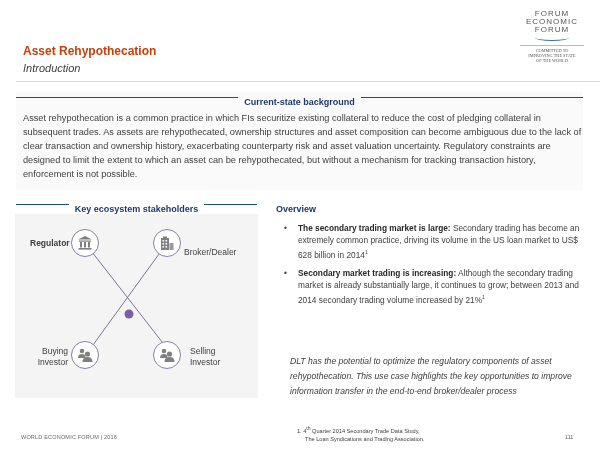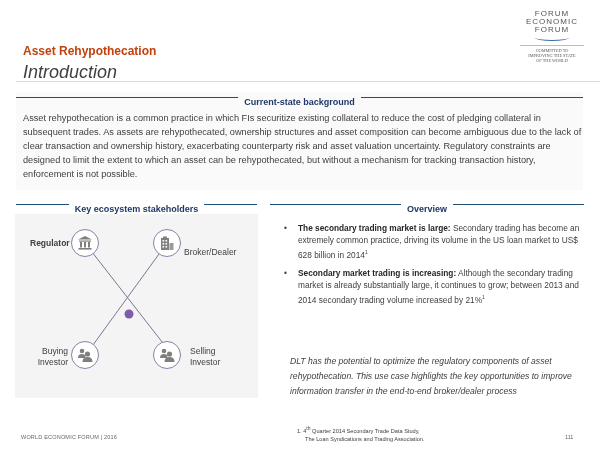--- a/index.html
+++ b/index.html
@@ -1,19 +1,19 @@
 <!DOCTYPE html>
 <html><head>
 <meta charset="utf-8">
 <style>
   html,body{margin:0;padding:0;}
   body{width:600px;height:450px;background:#fff;position:relative;overflow:hidden;font-family:"Liberation Sans",sans-serif;color:#404040;}
   .abs{position:absolute;}
   .title{left:23px;top:44px;font-size:12px;font-weight:bold;color:#c2410c;}
-  .subtitle{left:23px;top:62px;font-size:18px;font-style:italic;color:#404040;}
+  .subtitle{left:23px;top:62px;font-size:11px;font-style:italic;color:#404040;}
   .hr-top{left:16px;top:81px;width:584px;height:1px;background:#d9d9d9;}
   .logo{left:520px;top:10px;width:64px;text-align:center;color:#555;}
   .logo .l1{font-size:8px;letter-spacing:1px;line-height:8px;}
   .logo .swoosh{width:34px;height:6px;border-bottom:1.5px solid #3a6ea5;border-radius:0 0 50% 50%;margin:0 auto;}
   .logo .tag{font-family:"Liberation Serif",serif;font-size:4.3px;line-height:5px;margin-top:4px;border-top:1px solid #bbb;padding-top:2px;}
   .bg-band{left:16px;top:92px;width:567px;height:98px;background:#fafafa;}
   .sec-head{display:flex;font-size:9px;font-weight:bold;color:#1f3864;}
   .sec-head .line{flex:1;height:1px;background:#1f4e79;}
   .sec-head .lbl{padding:0 6px;white-space:nowrap;}
   .body-text{left:23px;top:111px;width:560px;font-size:9.2px;line-height:14px;color:#404040;}
@@ -116,21 +116,21 @@
     <path d="M1 11 Q1 7 5 7 Q8 7 8.5 9 L8 11 Z" fill="#7f7f7f"></path>
     <circle cx="10.5" cy="7" r="2.6" fill="#7f7f7f"></circle>
     <path d="M5.5 15 Q5.5 10 10.5 10 Q15.5 10 15.5 15 Z" fill="#7f7f7f"></path>
   </svg>
 </div>
 <div class="abs nlabel" style="left:190px;top:346px;">
   <div>Selling</div>
   <div>Investor</div>
 </div>
 
-<div class="abs sec-head" style="left:270px;top:204px;width:314px;">
+<div class="abs sec-head" style="left:270px;top:204px;width:314px;flex-direction:column;">
   <span class="line"></span>
   <span class="lbl">Overview</span>
   <span class="line"></span>
 </div>
 <div class="abs bullets">
   <div class="b">
     <span class="dot">•</span>
     <span><b>The secondary trading market is large:</b><span> Secondary trading has become an extremely common practice, driving its volume in the US loan market to US$ 628 billion in 2014</span><sup>1</sup></span>
   </div>
   <div class="b">

